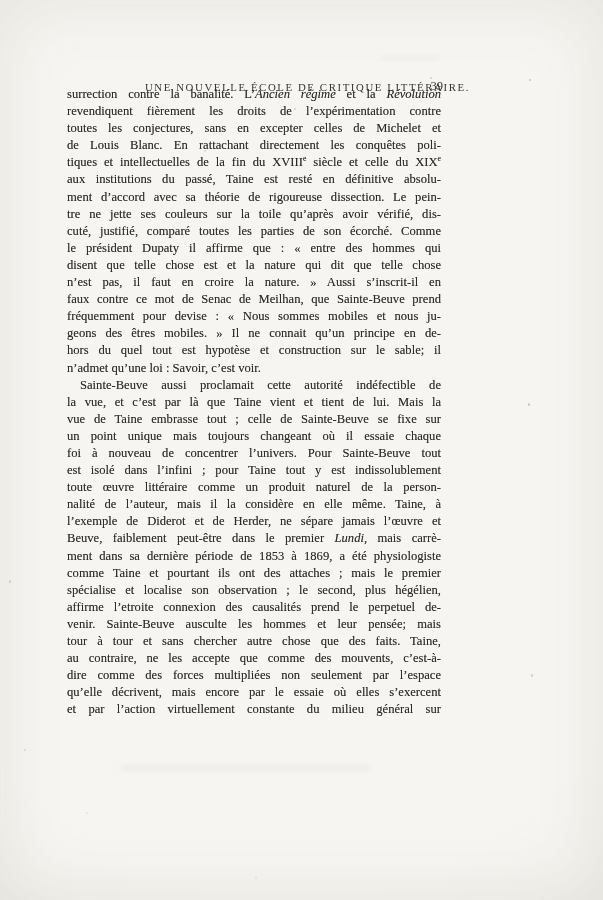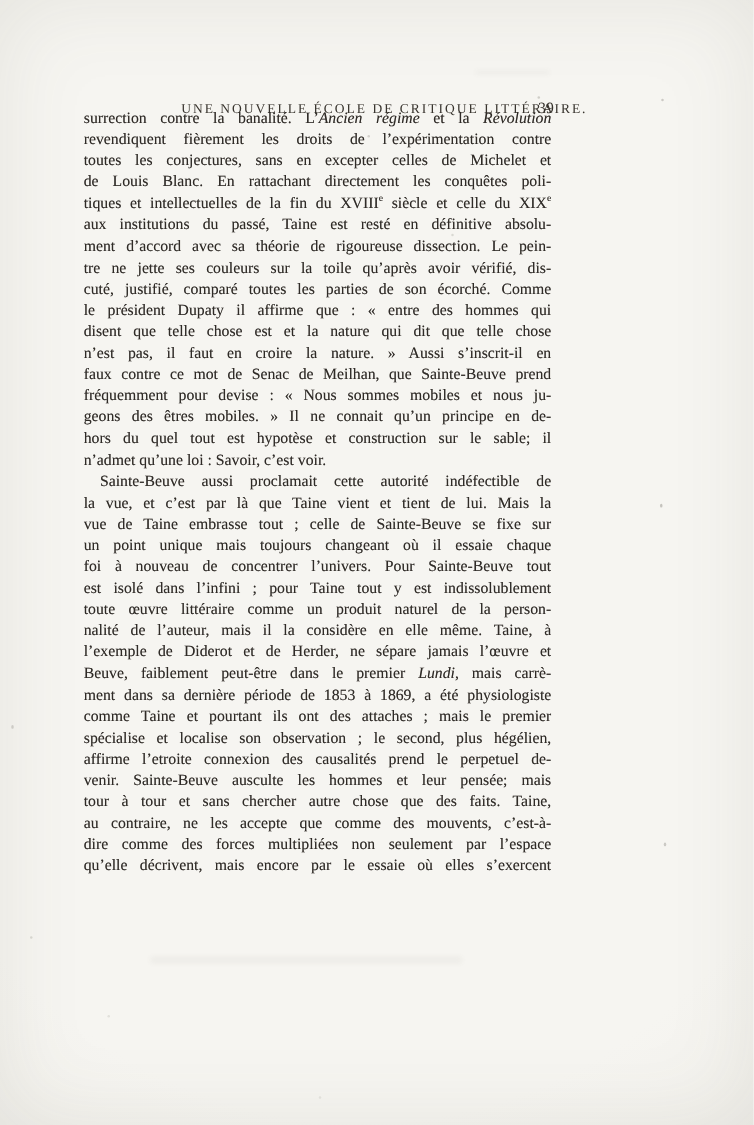--- a/index.html
+++ b/index.html
@@ -81,20 +81,21 @@
       <div class="line">Beuve, faiblement peut-être dans le premier <span class="it">Lundi</span>, mais carrè-</div>
       <div class="line">ment dans sa dernière période de 1853 à 1869, a été physiologiste</div>
       <div class="line">comme Taine et pourtant ils ont des attaches ; mais le premier</div>
       <div class="line">spécialise et localise son observation ; le second, plus hégélien,</div>
       <div class="line">affirme l’etroite connexion des causalités prend le perpetuel de-</div>
       <div class="line">venir. Sainte-Beuve ausculte les hommes et leur pensée; mais</div>
       <div class="line">tour à tour et sans chercher autre chose que des faits. Taine,</div>
       <div class="line">au contraire, ne les accepte que comme des mouvents, c’est-à-</div>
       <div class="line">dire comme des forces multipliées non seulement par l’espace</div>
       <div class="line">qu’elle décrivent, mais encore par le essaie où elles s’exercent</div>
+      <div class="line">et par l’action virtuellement constante du milieu général sur</div>
     </div>
 
   <div id="artifacts">
       <div class="speck" style="left: 294px; top: 108px; width: 2px; height: 2px; opacity: 0.25;"></div>
       <div class="speck" style="left: 204px; top: 150px; width: 2px; height: 2px; opacity: 0.2;"></div>
       <div class="speck" style="left: 361px; top: 187px; width: 2px; height: 2px; opacity: 0.2;"></div>
       <div class="speck" style="left: 529px; top: 79px; width: 2px; height: 2px; opacity: 0.3;"></div>
       <div class="speck" style="left: 430px; top: 77px; width: 2px; height: 2px; opacity: 0.28;"></div>
       <div class="speck" style="left: 528px; top: 403px; width: 2px; height: 3px; opacity: 0.35;"></div>
       <div class="speck" style="left: 531px; top: 674px; width: 2px; height: 3px; opacity: 0.3;"></div>

